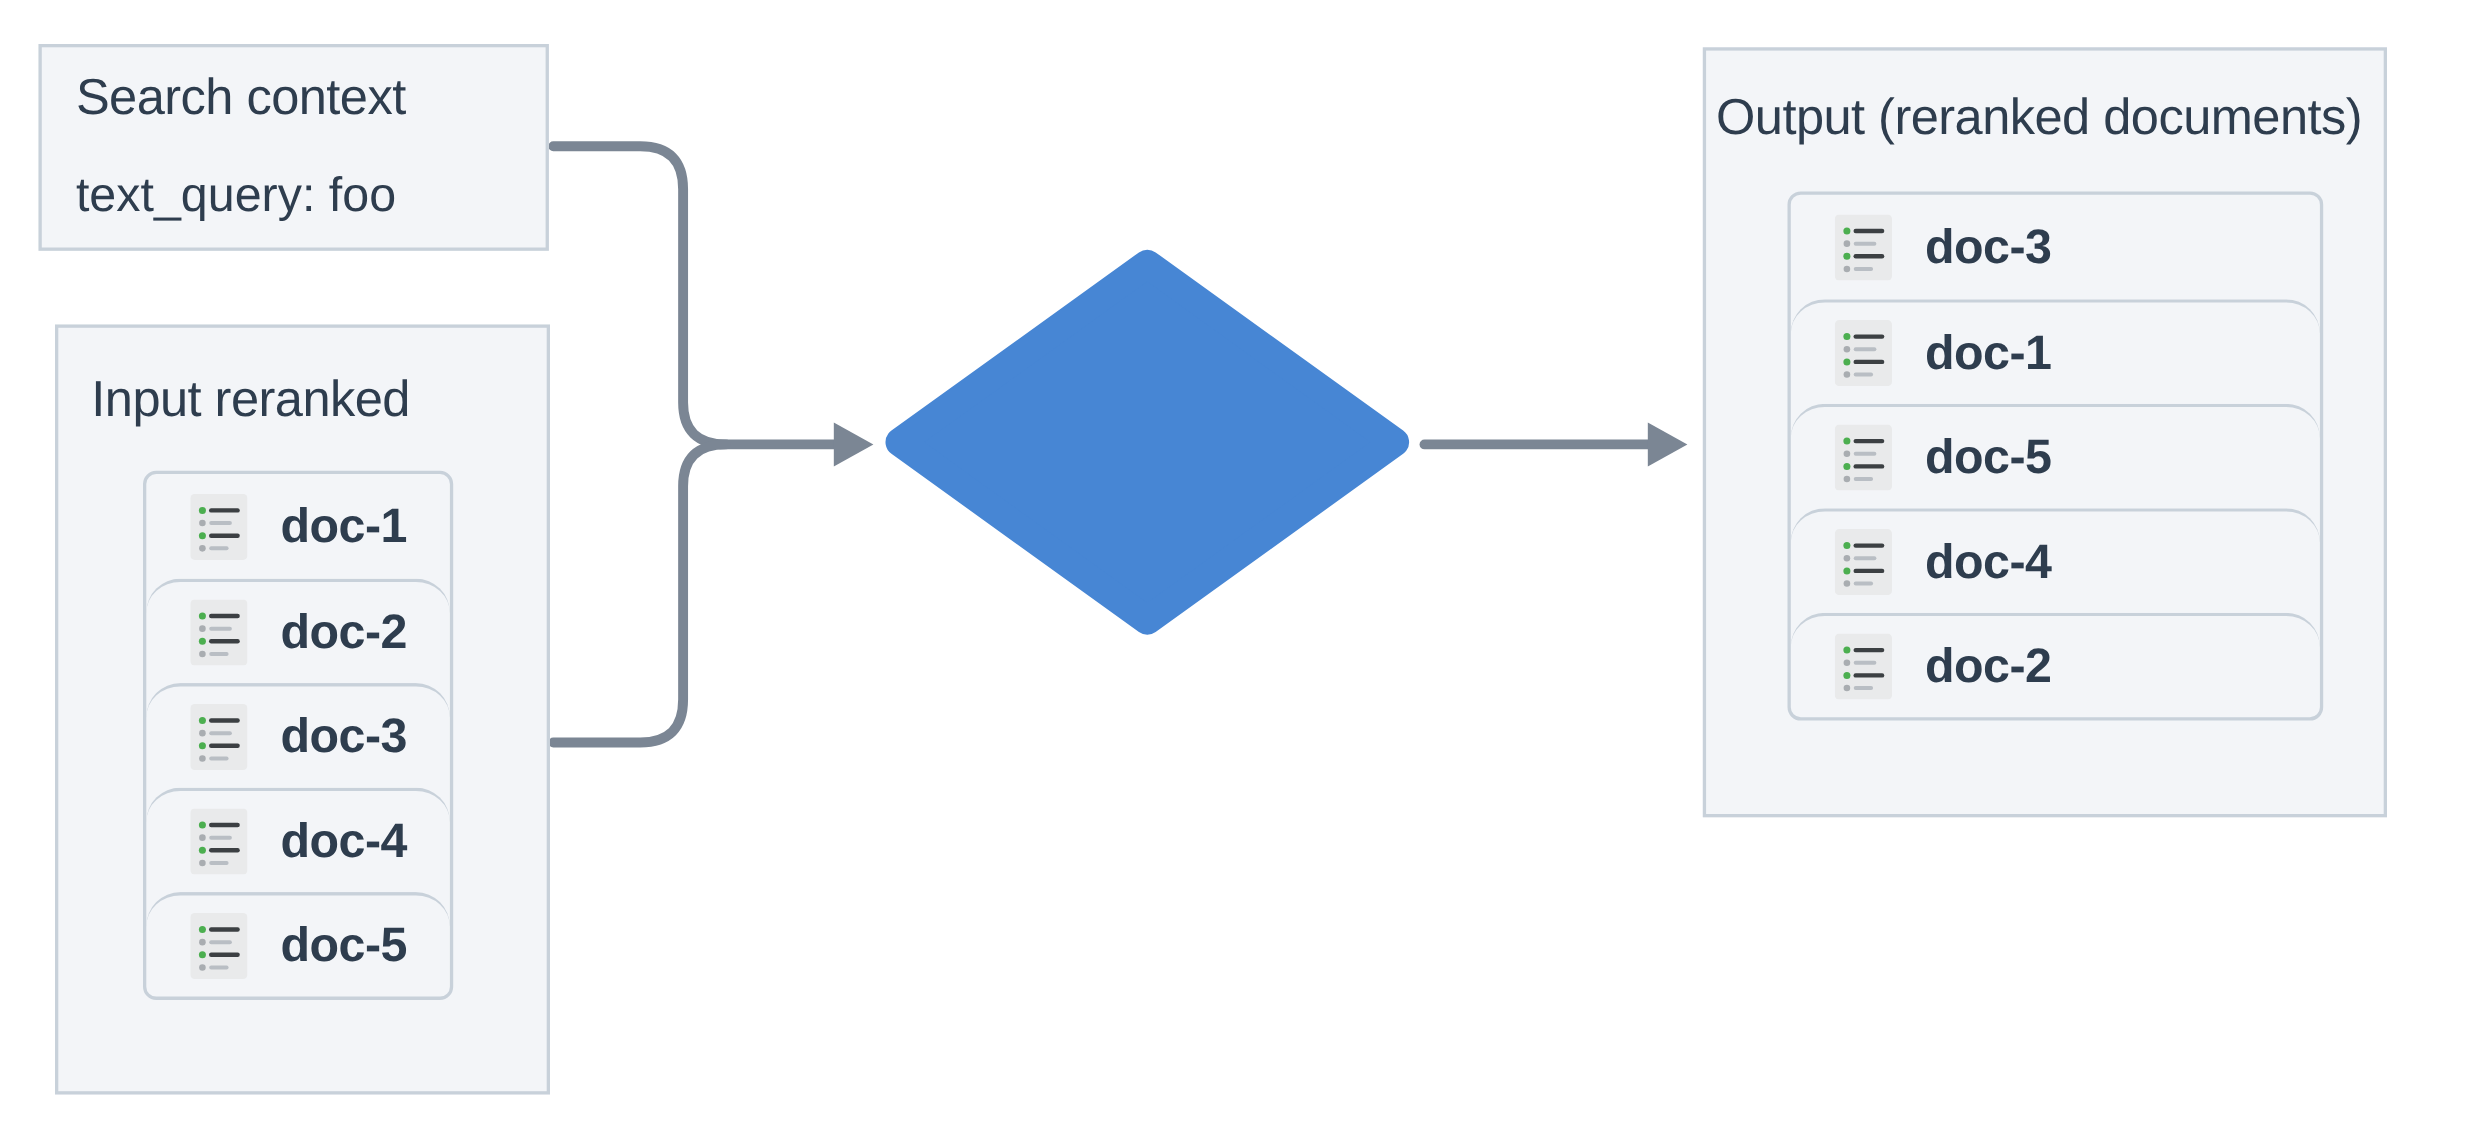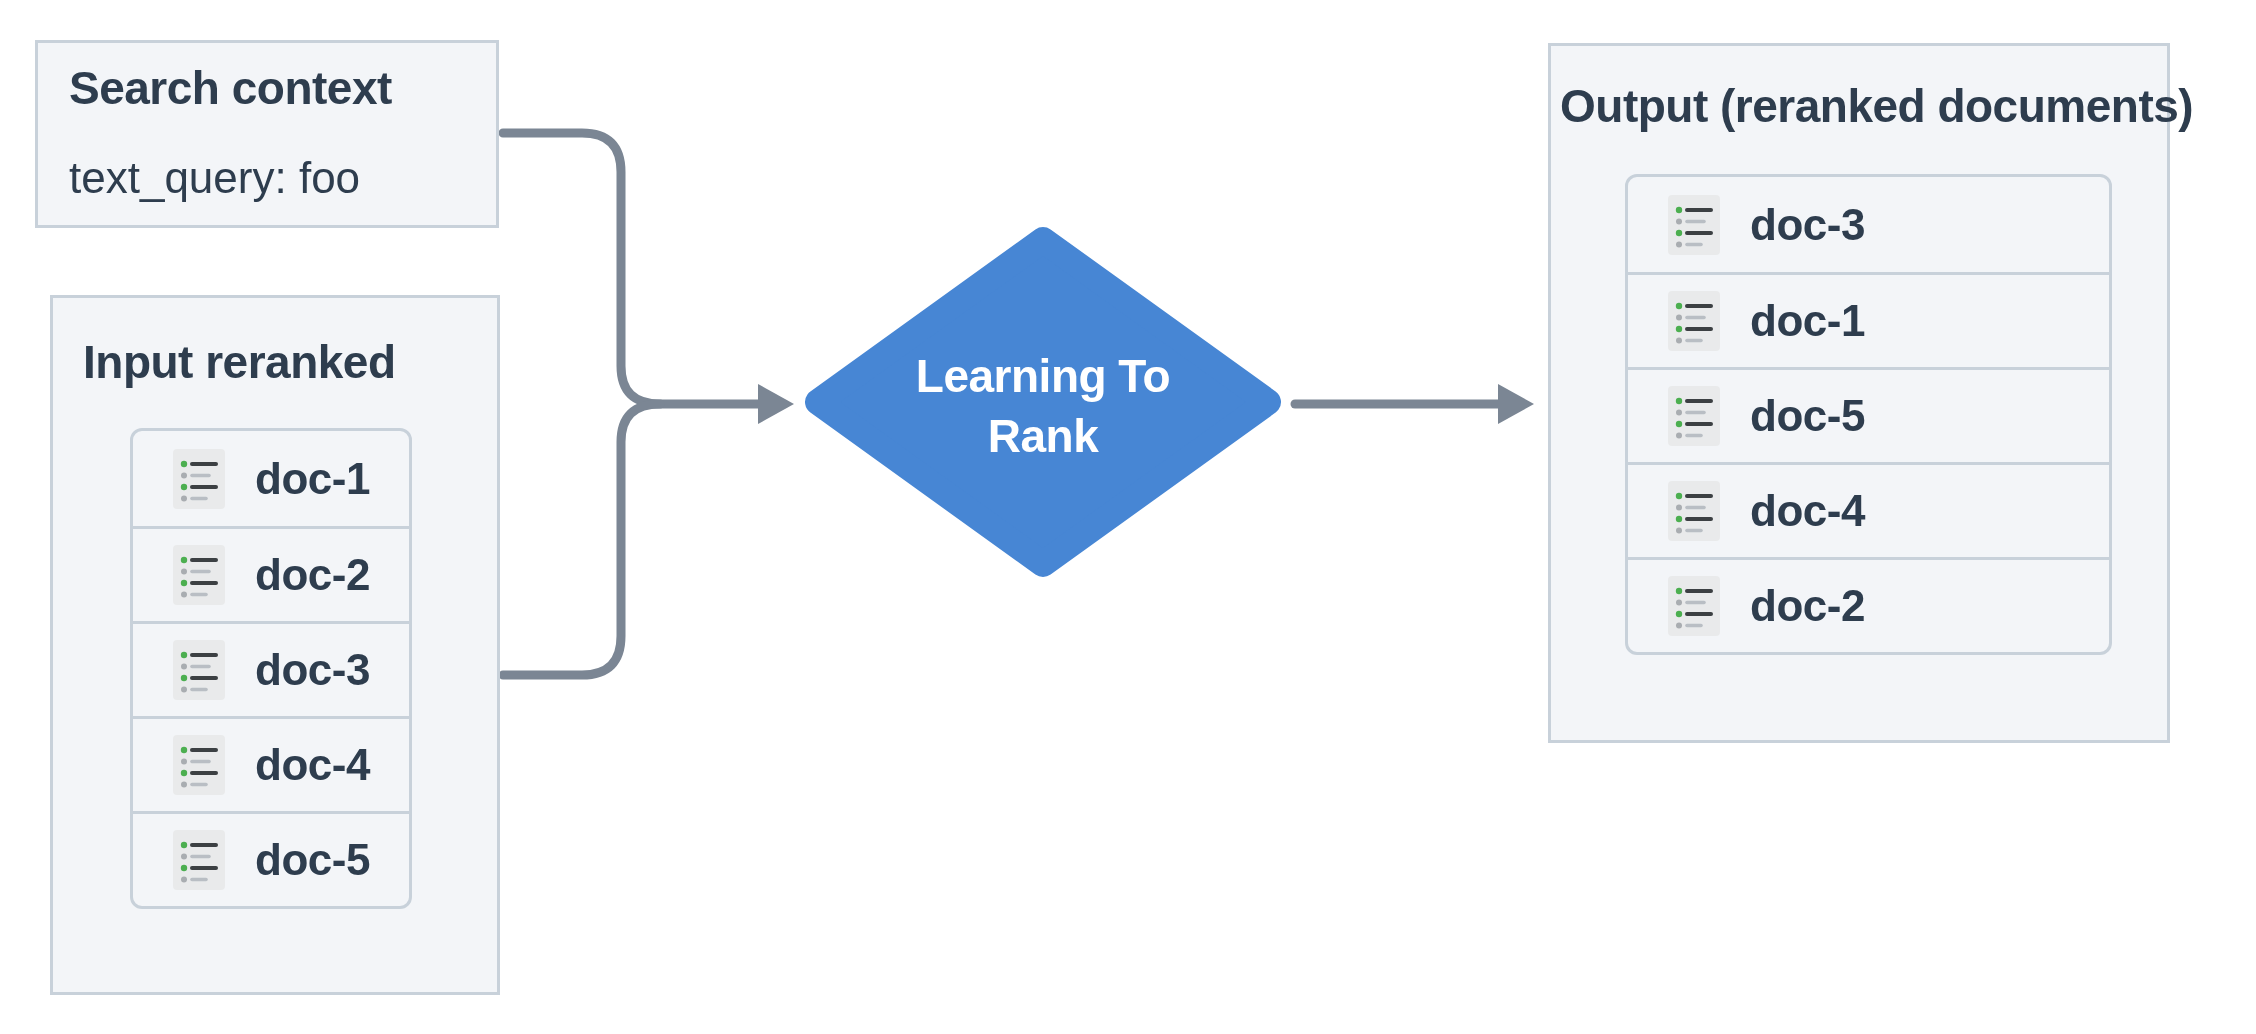--- a/index.html
+++ b/index.html
@@ -2,25 +2,25 @@
 <html><head>
 <meta charset="utf-8">
 <style>
   html,body{margin:0;padding:0;background:#ffffff;}
   body{width:2256px;height:1034px;position:relative;overflow:hidden;
        font-family:"Liberation Sans","DejaVu Sans",sans-serif;color:#2e3d4e;}
   .stage{position:absolute;inset:0;}
   svg.layer{position:absolute;left:0;top:0;}
 
   .box{position:absolute;background:#f3f5f8;border:3px solid #c8d1da;box-sizing:border-box;}
-  .box-title{position:absolute;font-size:46px;font-weight:bold;color:#2e3d4e;white-space:nowrap;letter-spacing:-0.5px;}
+  .box-title{position:absolute;font-size:46px;font-weight:normal;color:#2e3d4e;white-space:nowrap;letter-spacing:-0.5px;}
   .box-body{position:absolute;font-size:44px;font-weight:normal;color:#2e3d4e;white-space:nowrap;margin-top:16px;}
 
   .doc-list{position:absolute;background:#f3f5f8;border:3px solid #c8d1da;border-radius:12px;box-sizing:border-box;overflow:hidden;}
-  .doc-row{height:95px;display:flex;align-items:center;padding-left:40px;box-sizing:border-box;}
+  .doc-row{height:95px;display:flex;align-items:center;padding-left:40px;box-sizing:border-box;border-radius:31px;}
   .doc-row + .doc-row{border-top:3px solid #c8d1da;}
   .doc-icon{width:52px;height:60px;flex:0 0 52px;margin-right:30px;}
   .doc-label{font-size:44px;font-weight:bold;color:#2e3d4e;letter-spacing:-0.5px;}
 
   .diamond-label{position:absolute;left:843px;top:346px;width:400px;text-align:center;
                  color:#ffffff;font-size:46px;font-weight:bold;line-height:60px;letter-spacing:-0.5px;}
 </style>
 </head>
 <body>
 
@@ -115,24 +115,20 @@
           <line x1="19" y1="26.5" x2="36" y2="26.5" stroke="#b9bec4" stroke-width="3.6" stroke-linecap="round"></line>
         <circle cx="11" cy="38" r="3.2" fill="#4caf50"></circle>
           <line x1="19" y1="38" x2="43" y2="38" stroke="#3c4043" stroke-width="4" stroke-linecap="round"></line>
         <circle cx="11" cy="49.5" r="3" fill="#a9adb1"></circle>
           <line x1="19" y1="49.5" x2="33" y2="49.5" stroke="#b9bec4" stroke-width="3.6" stroke-linecap="round"></line>
       </svg>
       <span class="doc-label">doc-5</span>
     </div>
   </div>
 
-  <div class="diamond-label">
-    <div>Learning To</div>
-    <div>Rank</div>
-  </div>
 
   <div class="box" style="left:1548px;top:43px;width:622px;height:700px;">
     <div class="box-title" style="left:9px;top:33px;">Output (reranked documents)</div>
   </div>
   <div class="doc-list" style="left:1625px;top:174px;width:487px;">
     <div class="doc-row">
       <svg class="doc-icon" viewBox="0 0 52 60">
         <rect x="0" y="0" width="52" height="60" rx="4" fill="#e9eaeb"></rect>
         <circle cx="11" cy="15" r="3.2" fill="#4caf50"></circle>
           <line x1="19" y1="15" x2="43" y2="15" stroke="#3c4043" stroke-width="4" stroke-linecap="round"></line>

